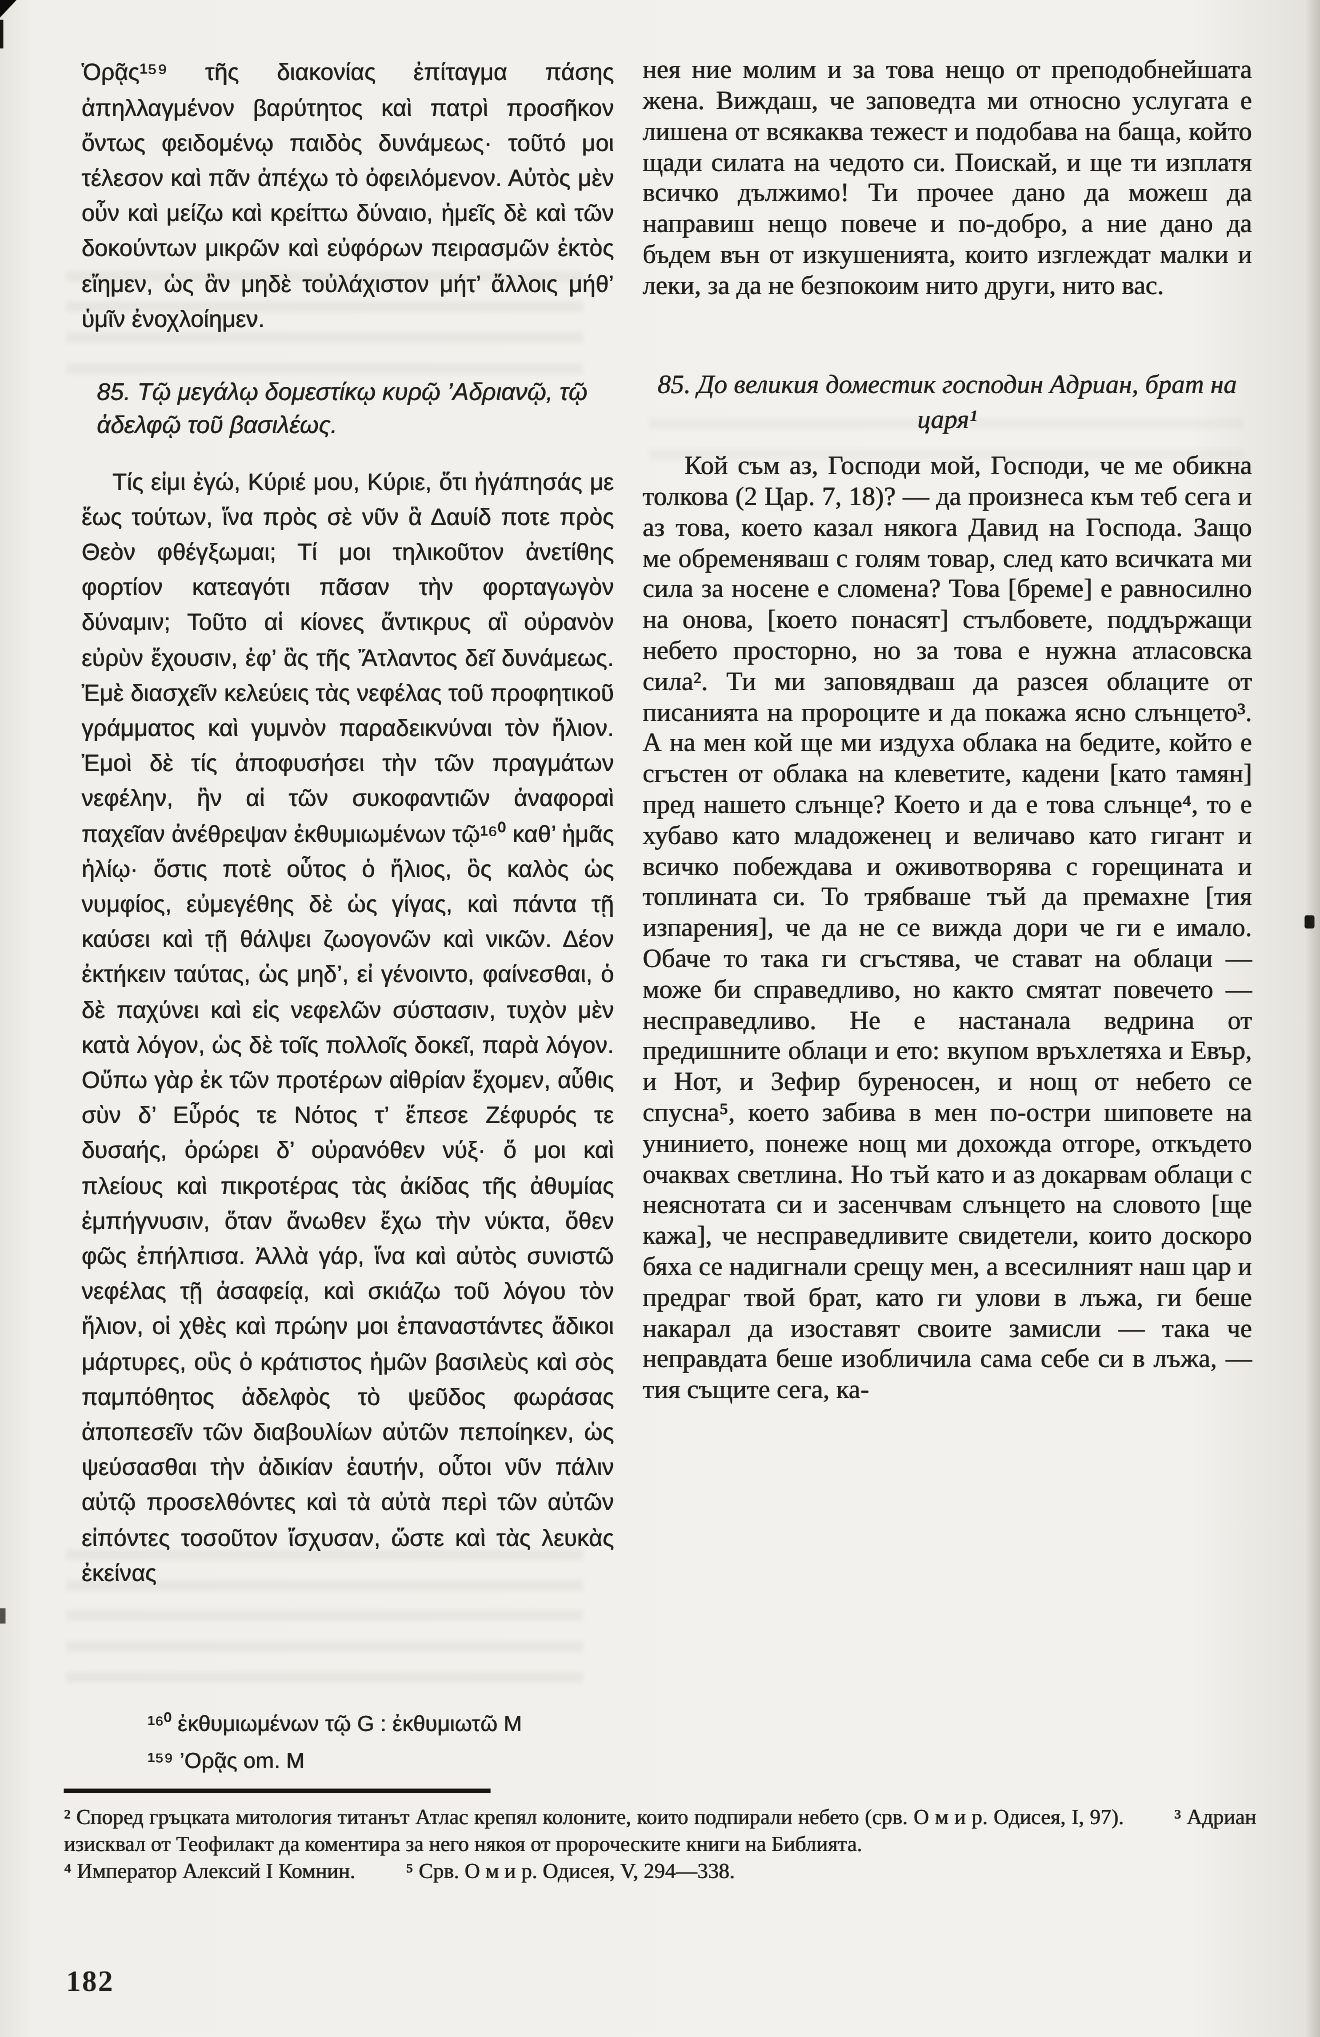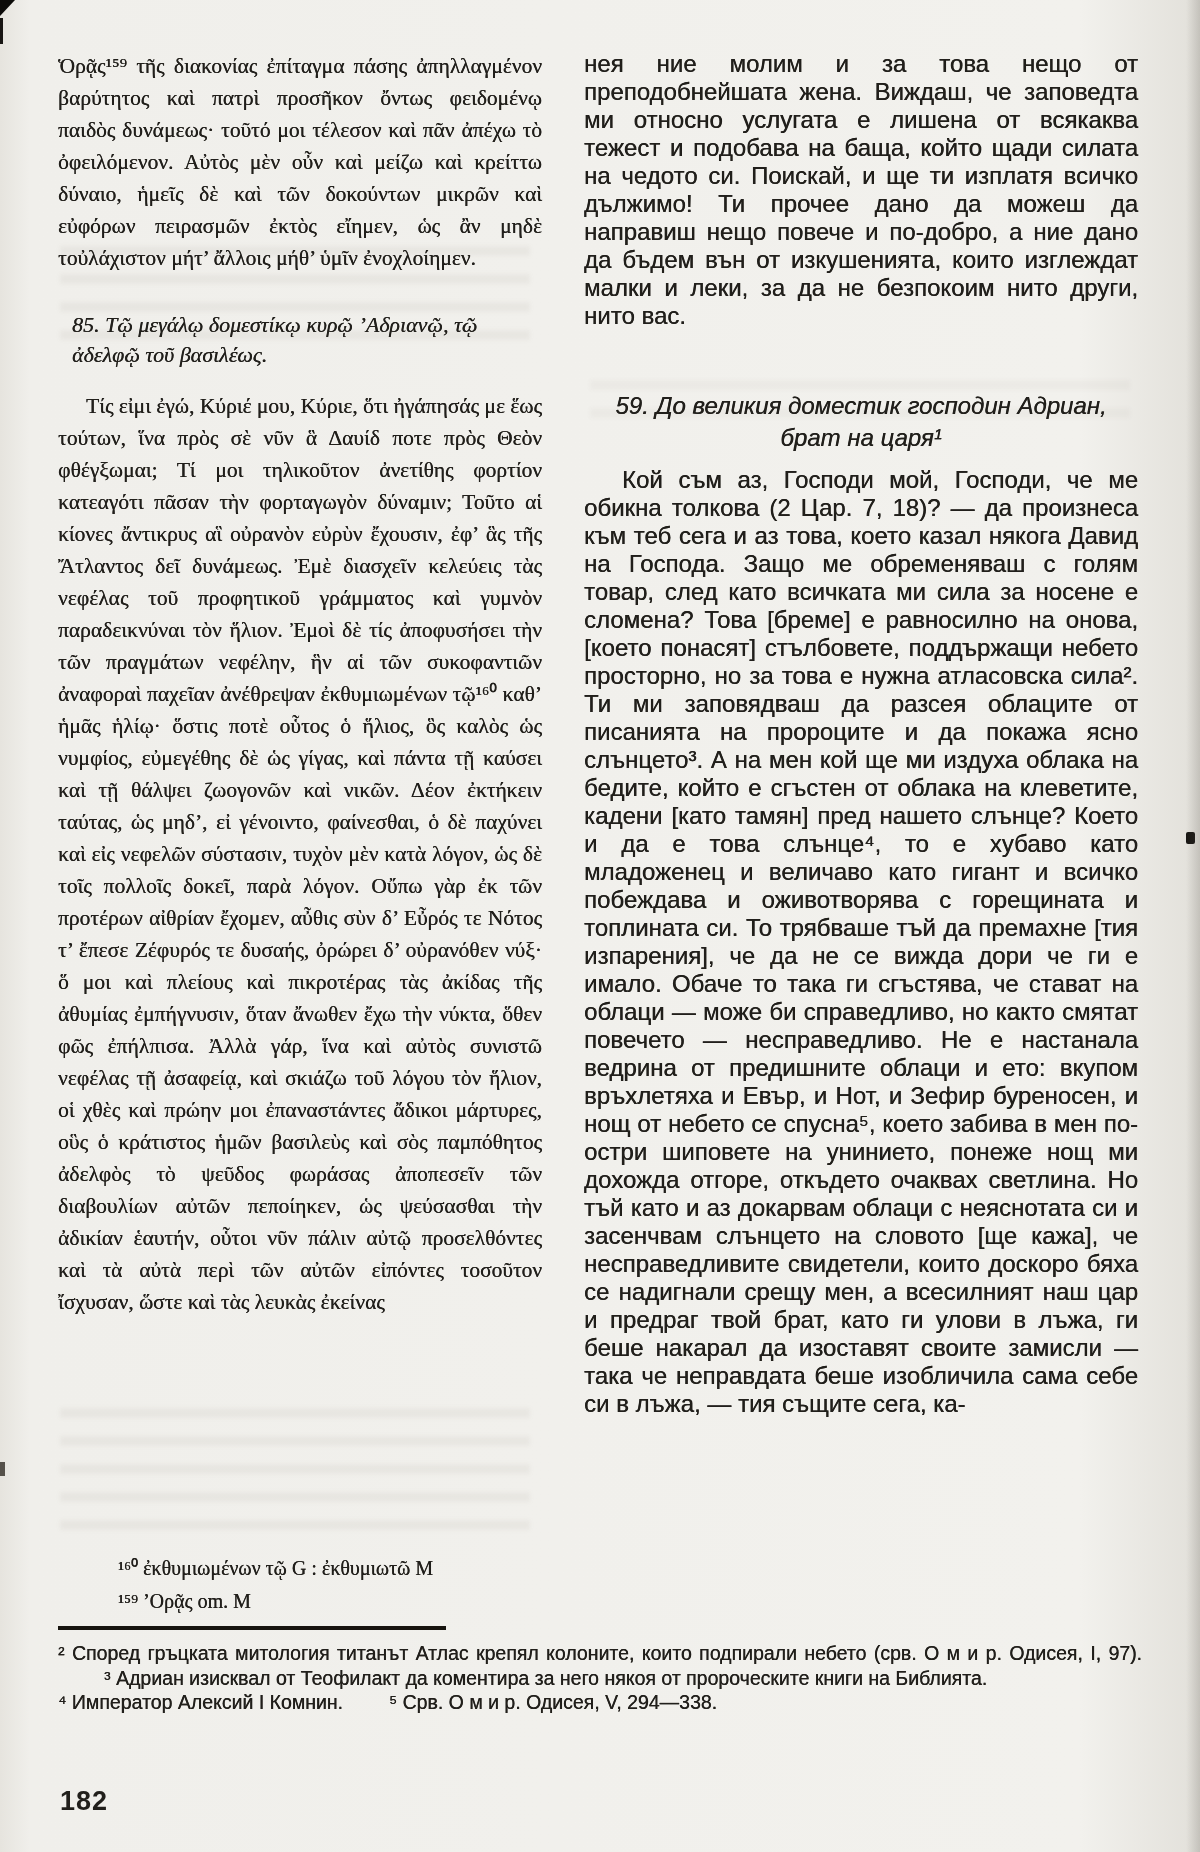--- a/index.html
+++ b/index.html
@@ -1,22 +1,22 @@
 <!DOCTYPE html>
 <html><head>
 <meta charset="utf-8">
 <style>
   html,body{margin:0;padding:0;}
   body{
     width:1200px;height:1852px;position:relative;overflow:hidden;
     background:linear-gradient(90deg,#e6e4de 0px,#f0efeb 30px,#f2f1ed 1080px,#e2e0da 1200px);
     color:#211f1b;
   }
-  .greek{font-family:Liberation Serif, serif;}
-  .cyr{font-family:Liberation Sans, sans-serif;}
+  .greek{font-family:Liberation Sans, sans-serif;margin-left:16px;}
+  .cyr{font-family:Liberation Serif, serif;}
 
   #greek-col{position:absolute;left:58px;top:50px;width:484px;}
   .g-para{font-size:21.5px;line-height:32px;text-align:justify;text-shadow:.25px 0 0 currentColor;}
   #greek-letter-heading{margin-top:36px;font-style:italic;text-align:left;font-size:22px;line-height:30px;padding:0 14px;text-shadow:.25px 0 0 currentColor;}
   #greek-letter-text{margin-top:20px;text-indent:28px;}
 
   #bg-col{position:absolute;left:584px;top:50px;width:554px;}
   .b-para{font-size:24px;line-height:28px;text-align:justify;text-shadow:.35px 0 0 currentColor;}
   #bg-letter-heading{margin-top:60px;font-style:italic;text-align:center;font-size:24px;line-height:32px;text-shadow:.3px 0 0 currentColor;}
   #bg-letter-text{margin-top:12px;text-indent:38px;}
@@ -51,21 +51,21 @@
 <div id="edge-right"></div>
 
 <div id="greek-col" class="greek">
   <div class="g-para">Ὁρᾷς¹⁵⁹ τῆς διακονίας ἐπίταγμα πάσης ἀπηλλαγμένον βαρύτητος καὶ πατρὶ προσῆκον ὄντως φειδομένῳ παιδὸς δυνάμεως· τοῦτό μοι τέλεσον καὶ πᾶν ἀπέχω τὸ ὀφειλόμενον. Αὐτὸς μὲν οὖν καὶ μείζω καὶ κρείττω δύναιο, ἡμεῖς δὲ καὶ τῶν δοκούντων μικρῶν καὶ εὐφόρων πειρασμῶν ἐκτὸς εἴημεν, ὡς ἂν μηδὲ τοὐλάχιστον μήτ’ ἄλλοις μήθ’ ὑμῖν ἐνοχλοίημεν.</div>
   <div id="greek-letter-heading">85. Τῷ μεγάλῳ δομεστίκῳ κυρῷ ’Αδριανῷ, τῷ ἀδελφῷ τοῦ βασιλέως.</div>
   <div id="greek-letter-text" class="g-para">Τίς εἰμι ἐγώ, Κύριέ μου, Κύριε, ὅτι ἠγάπησάς με ἕως τούτων, ἵνα πρὸς σὲ νῦν ἃ Δαυίδ ποτε πρὸς Θεὸν φθέγξωμαι; Τί μοι τηλικοῦτον ἀνετίθης φορτίον κατεαγότι πᾶσαν τὴν φορταγωγὸν δύναμιν; Τοῦτο αἱ κίονες ἄντικρυς αἳ οὐρανὸν εὐρὺν ἔχουσιν, ἐφ’ ἃς τῆς Ἄτλαντος δεῖ δυνάμεως. Ἐμὲ διασχεῖν κελεύεις τὰς νεφέλας τοῦ προφητικοῦ γράμματος καὶ γυμνὸν παραδεικνύναι τὸν ἥλιον. Ἐμοὶ δὲ τίς ἀποφυσήσει τὴν τῶν πραγμάτων νεφέλην, ἣν αἱ τῶν συκοφαντιῶν ἀναφοραὶ παχεῖαν ἀνέθρεψαν ἐκθυμιωμένων τῷ¹⁶⁰ καθ’ ἡμᾶς ἡλίῳ· ὅστις ποτὲ οὗτος ὁ ἥλιος, ὃς καλὸς ὡς νυμφίος, εὐμεγέθης δὲ ὡς γίγας, καὶ πάντα τῇ καύσει καὶ τῇ θάλψει ζωογονῶν καὶ νικῶν. Δέον ἐκτήκειν ταύτας, ὡς μηδ’, εἰ γένοιντο, φαίνεσθαι, ὁ δὲ παχύνει καὶ εἰς νεφελῶν σύστασιν, τυχὸν μὲν κατὰ λόγον, ὡς δὲ τοῖς πολλοῖς δοκεῖ, παρὰ λόγον. Οὔπω γὰρ ἐκ τῶν προτέρων αἰθρίαν ἔχομεν, αὖθις σὺν δ’ Εὖρός τε Νότος τ’ ἔπεσε Ζέφυρός τε δυσαής, ὀρώρει δ’ οὐρανόθεν νύξ· ὅ μοι καὶ πλείους καὶ πικροτέρας τὰς ἀκίδας τῆς ἀθυμίας ἐμπήγνυσιν, ὅταν ἄνωθεν ἔχω τὴν νύκτα, ὅθεν φῶς ἐπήλπισα. Ἀλλὰ γάρ, ἵνα καὶ αὐτὸς συνιστῶ νεφέλας τῇ ἀσαφείᾳ, καὶ σκιάζω τοῦ λόγου τὸν ἥλιον, οἱ χθὲς καὶ πρώην μοι ἐπαναστάντες ἄδικοι μάρτυρες, οὓς ὁ κράτιστος ἡμῶν βασιλεὺς καὶ σὸς παμπόθητος ἀδελφὸς τὸ ψεῦδος φωράσας ἀποπεσεῖν τῶν διαβουλίων αὐτῶν πεποίηκεν, ὡς ψεύσασθαι τὴν ἀδικίαν ἑαυτήν, οὗτοι νῦν πάλιν αὐτῷ προσελθόντες καὶ τὰ αὐτὰ περὶ τῶν αὐτῶν εἰπόντες τοσοῦτον ἴσχυσαν, ὥστε καὶ τὰς λευκὰς ἐκείνας</div>
 </div>
 
 <div id="bg-col" class="cyr">
   <div class="b-para">нея ние молим и за това нещо от преподобнейшата жена. Виждаш, че заповедта ми относно услугата е лишена от всякаква тежест и подобава на баща, който щади силата на чедото си. Поискай, и ще ти изплатя всичко дължимо! Ти прочее дано да можеш да направиш нещо повече и по-добро, а ние дано да бъдем вън от изкушенията, които изглеждат малки и леки, за да не безпокоим нито други, нито вас.</div>
-  <div id="bg-letter-heading">59. До великия доместик господин Адриан, брат на царя¹</div>
+  <div id="bg-letter-heading">85. До великия доместик господин Адриан, брат на царя¹</div>
   <div id="bg-letter-text" class="b-para">Кой съм аз, Господи мой, Господи, че ме обикна толкова (2 Цар. 7, 18)? — да произнеса към теб сега и аз това, което казал някога Давид на Господа. Защо ме обременяваш с голям товар, след като всичката ми сила за носене е сломена? Това [бреме] е равносилно на онова, [което понасят] стълбовете, поддържащи небето просторно, но за това е нужна атласовска сила². Ти ми заповядваш да разсея облаците от писанията на пророците и да покажа ясно слънцето³. А на мен кой ще ми издуха облака на бедите, който е сгъстен от облака на клеветите, кадени [като тамян] пред нашето слънце? Което и да е това слънце⁴, то е хубаво като младоженец и величаво като гигант и всичко побеждава и оживотворява с горещината и топлината си. То трябваше тъй да премахне [тия изпарения], че да не се вижда дори че ги е имало. Обаче то така ги сгъстява, че стават на облаци — може би справедливо, но както смятат повечето — несправедливо. Не е настанала ведрина от предишните облаци и ето: вкупом връхлетяха и Евър, и Нот, и Зефир буреносен, и нощ от небето се спусна⁵, което забива в мен по-остри шиповете на унинието, понеже нощ ми дохожда отгоре, откъдето очаквах светлина. Но тъй като и аз докарвам облаци с неяснотата си и засенчвам слънцето на словото [ще кажа], че несправедливите свидетели, които доскоро бяха се надигнали срещу мен, а всесилният наш цар и предраг твой брат, като ги улови в лъжа, ги беше накарал да изоставят своите замисли — така че неправдата беше изобличила сама себе си в лъжа, — тия същите сега, ка-</div>
 </div>
 
 <div id="apparatus" class="greek">
   <div>¹⁶⁰ ἐκθυμιωμένων τῷ G : ἐκθυμιωτῶ Μ</div>
   <div>¹⁵⁹ ’Ορᾷς om. Μ</div>
 </div>
 
 <div id="fn-rule"></div>
 

